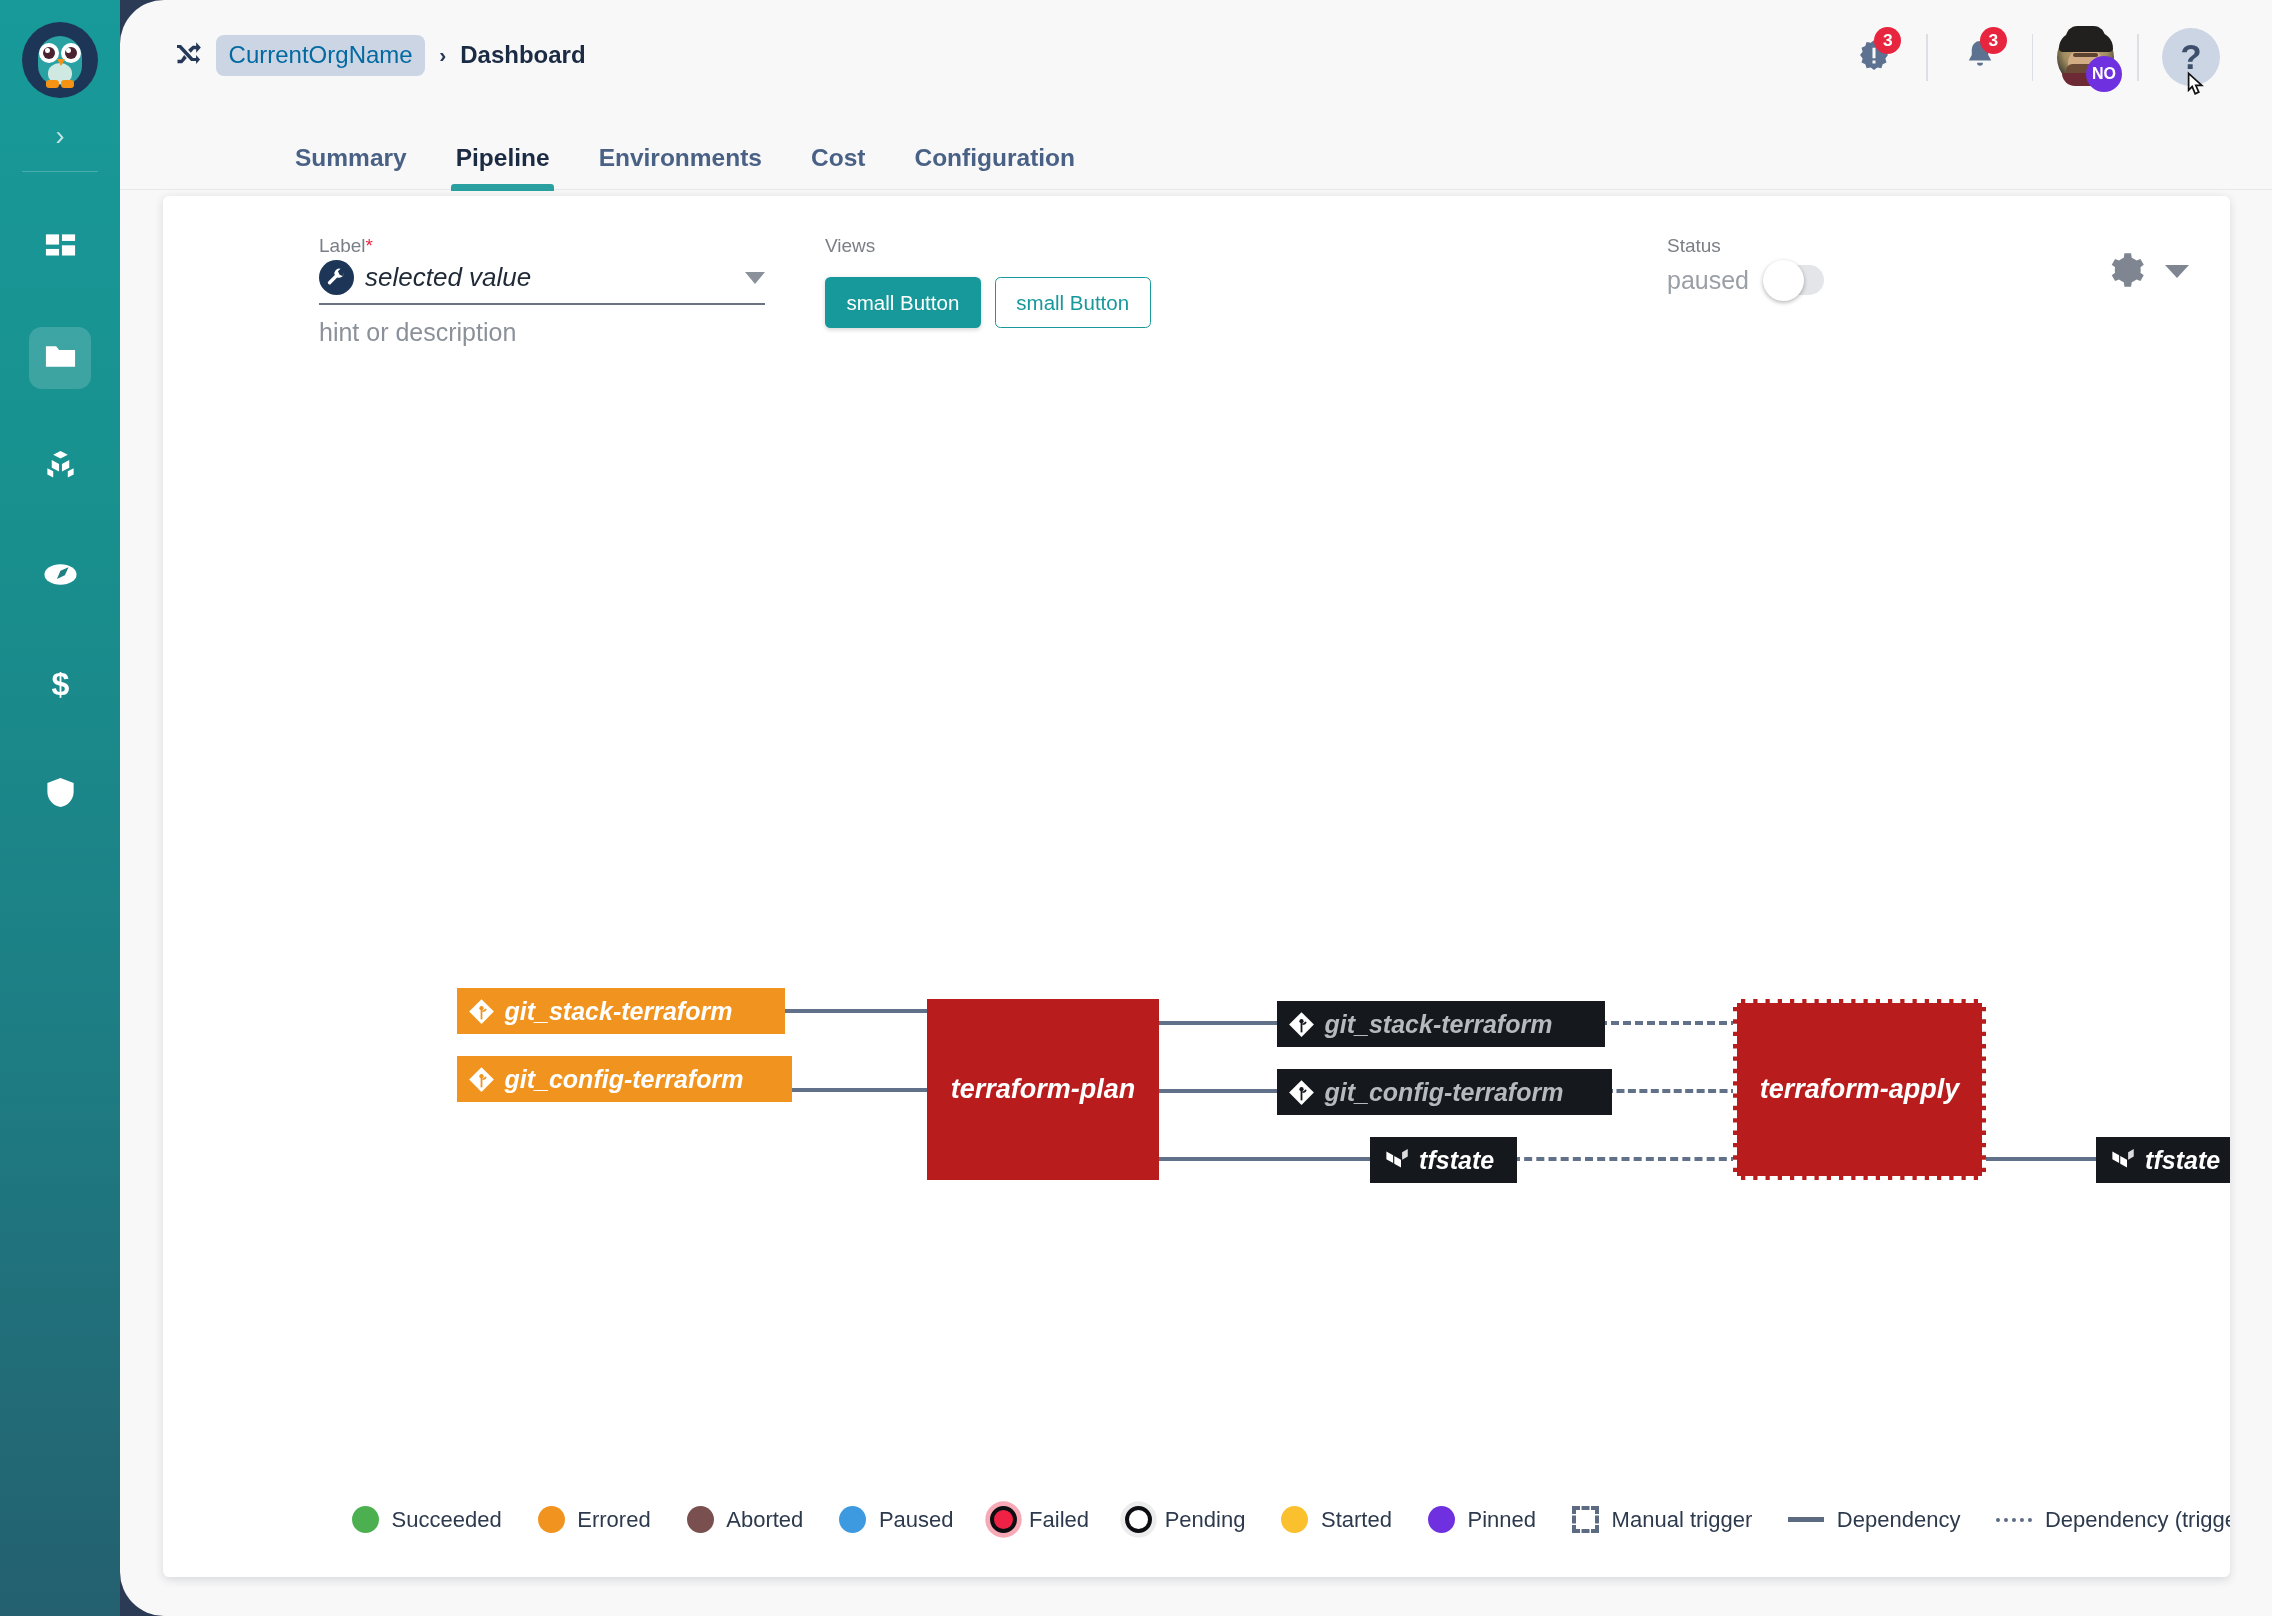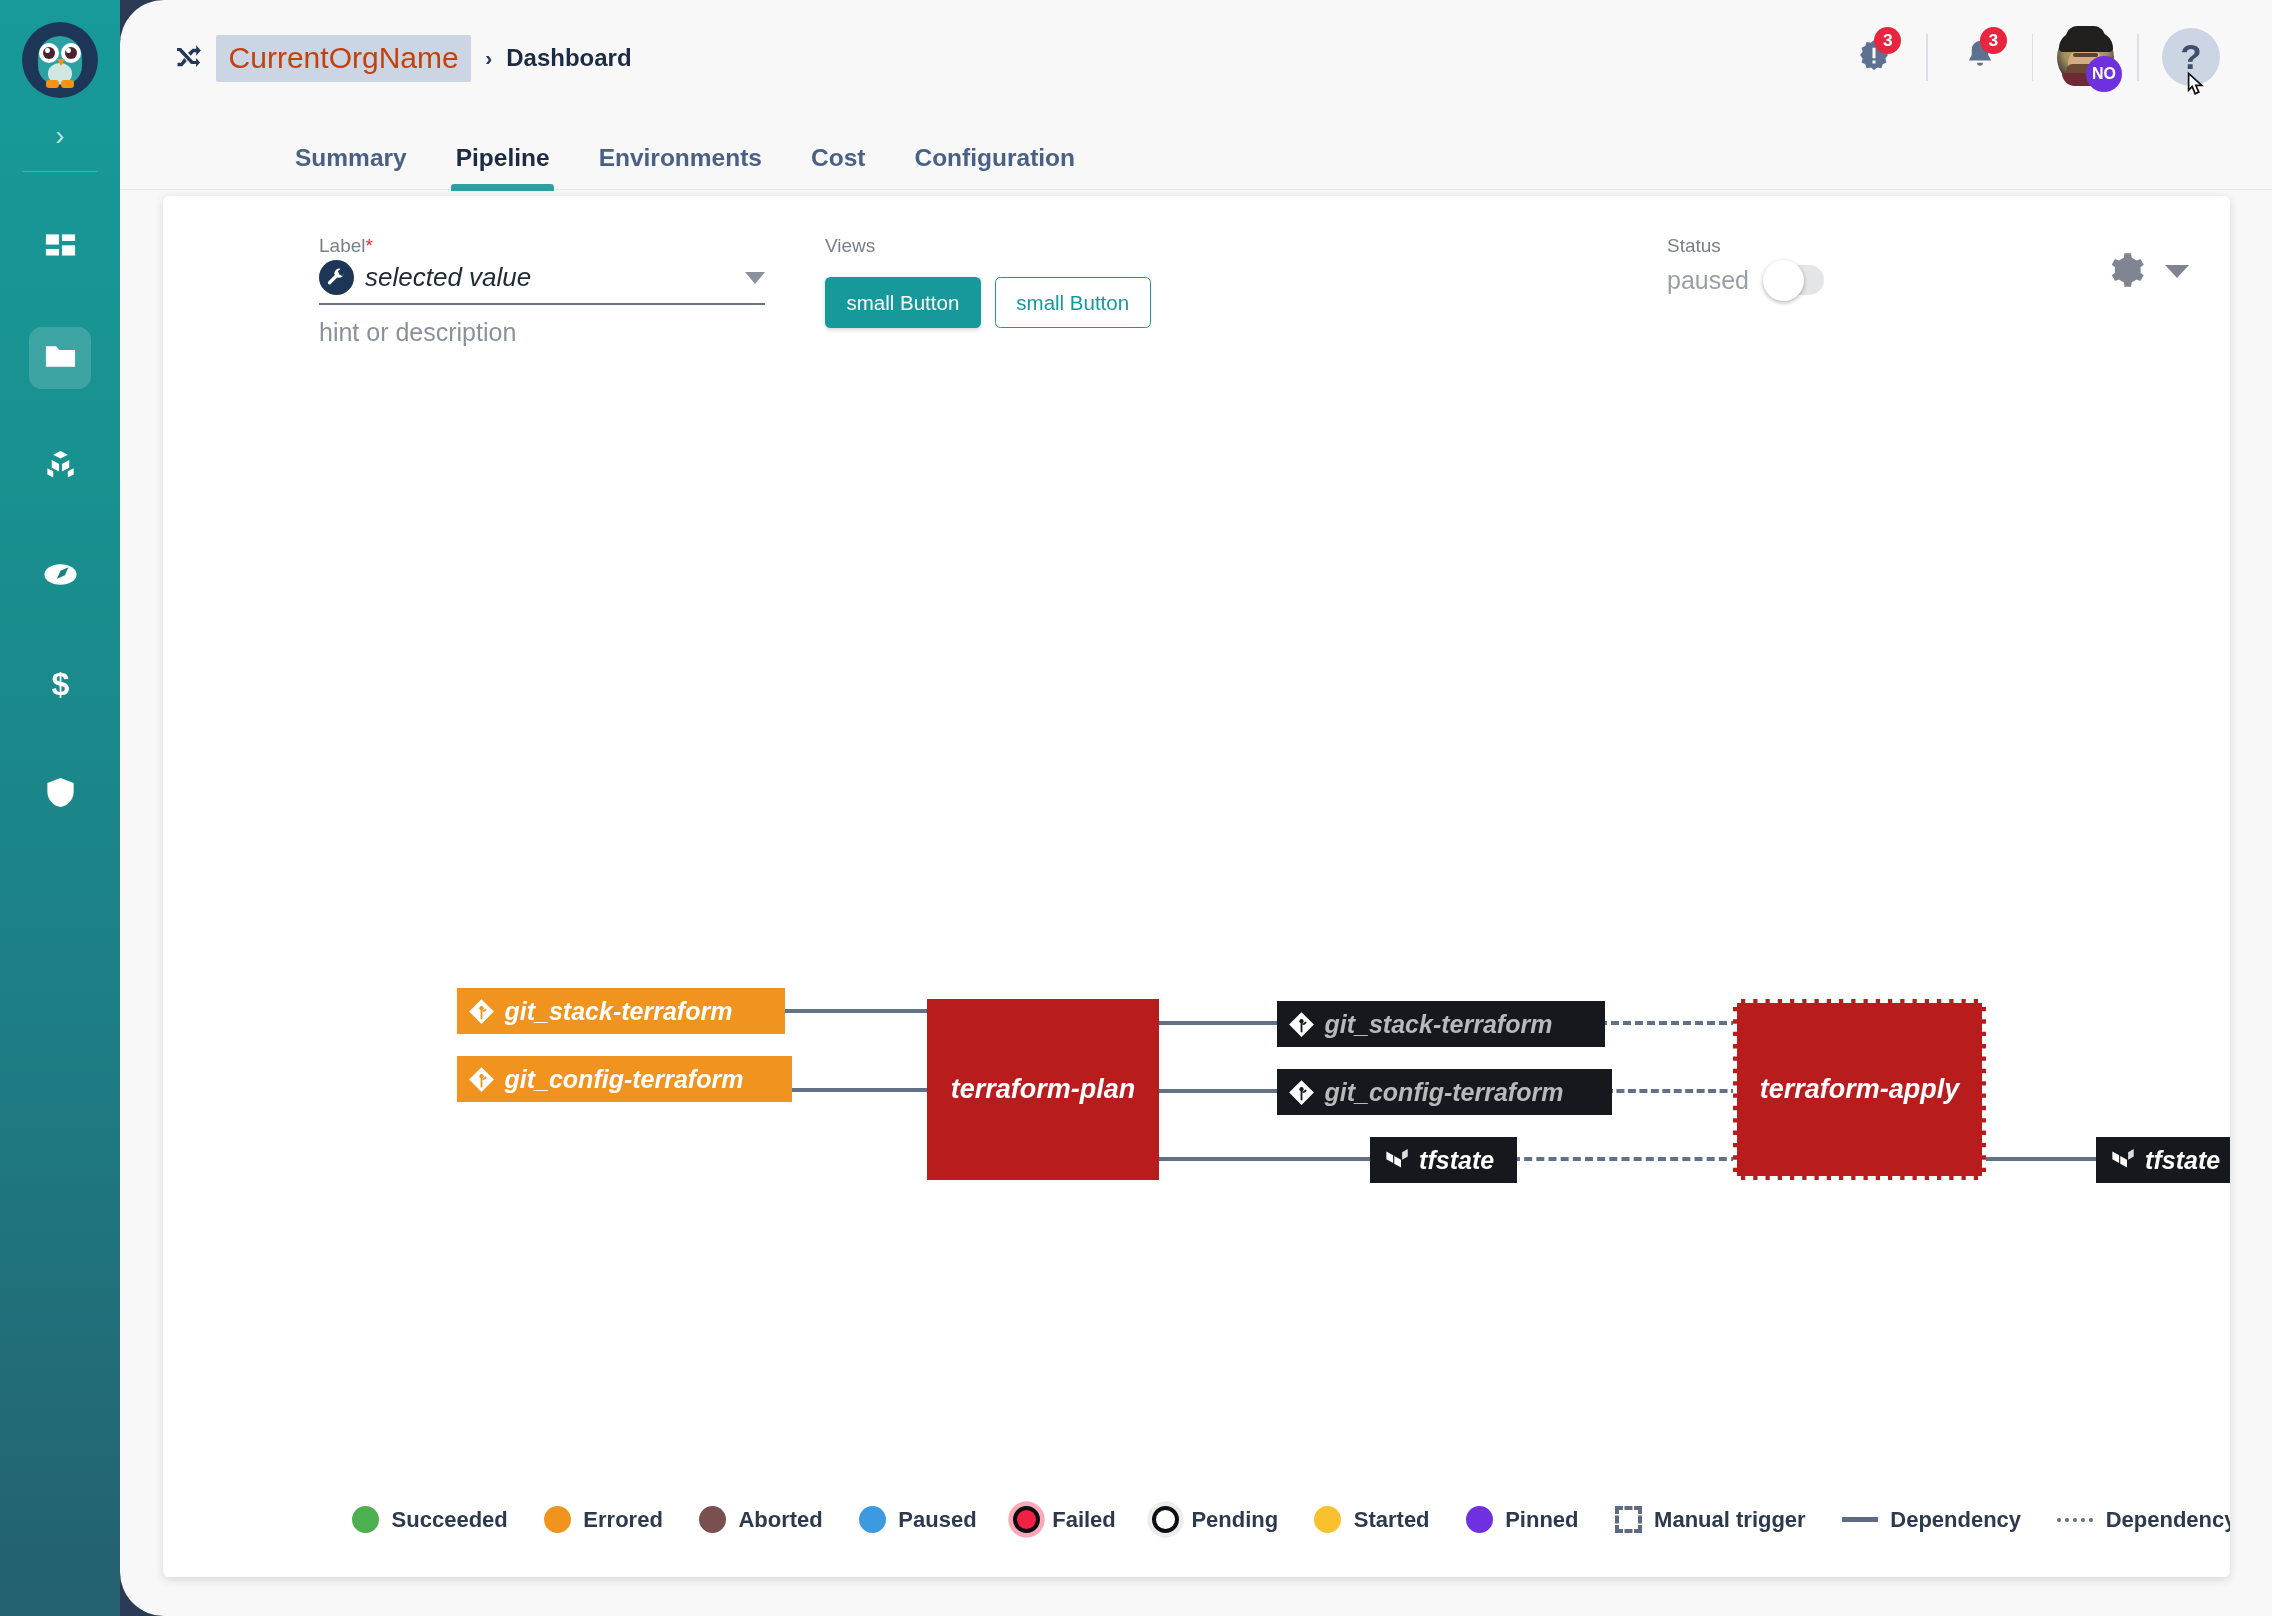--- a/index.html
+++ b/index.html
@@ -53,22 +53,22 @@
   
   .panel {
     position: absolute; left: 120px; top: 0; width: 2153px; height: 1616px;
     background: #f8f8f9; border-top-left-radius: 44px; border-bottom-left-radius: 44px;
   }
 
   
   .topbar { position:absolute; left:0; top:0; width:100%; height:114px; }
   .breadcrumb { position:absolute; left: 54px; top: 35px; display:flex; align-items:center; gap: 14px; }
   .shuffle-icon svg { width: 28px; height:28px; fill:#253858; display:block; }
-  .org-pill { background:#ccd5e4; color:#c2410c; font-size: 30px; padding: 6.3px 12.6px;
-              border-radius: 2px; cursor:pointer; }
+  .org-pill { background:#ccd5e4; color:#0369a1; font-size: 24px; padding: 6.3px 12.6px;
+              border-radius: 8px; cursor:pointer; }
   .crumb-sep { color:#253858; font-size: 21px; font-weight:700; }
   .crumb-cur { color:#1b2b44; font-size: 24px; font-weight: 700; }
 
   .top-actions { position:absolute; right: 44px; top: 20.5px; display:flex; align-items:center; height: 73px; }
   .act { position:relative; width: 76px; height: 73px; display:flex; align-items:center; justify-content:center; cursor:pointer;}
   .act svg { width: 36px; height: 36px; fill:#5d7290; }
   .badge { position:absolute; top: 6.3px; right: 11px; min-width: 27px; height: 27px;
            border-radius: 13.4px; background:#e8253f; color:#fff; font-size: 17.4px; font-weight:700;
            display:flex; align-items:center; justify-content:center; padding: 0 6.3px;}
   .vdiv { width:1.6px; height: 47px; background:#dcdfe4; margin: 0 14px; }
@@ -149,21 +149,21 @@
   .gnode .gicon { display:flex; align-items:center; justify-content:center; }
   .gnode .gicon svg { width: 27px; height:27px; fill:#fff; }
   .dashedbox { border: 4.7px dashed #fff; outline: 0; }
 
   .edge { position:absolute; background:#62718a; height: 4px; z-index: 1; }
   .edge.dotted { background: none; border-top: 4.7px dashed #62718a; height: 0; }
 
   
   .legend { position:absolute; left: 0; bottom: 44px; width: 2067px;
             display:flex; align-items:center; padding-left: 189px; gap: 0; }
-  .leg { display:flex; align-items:center; gap: 12.6px; margin-right: 36px; font-weight: bold; }
+  .leg { display:flex; align-items:center; gap: 12.6px; margin-right: 36px; }
   .leg .dot { width: 27px; height: 27px; border-radius: 50%; }
   .leg .ltext { font-size: 22px; color:#2d3a4d; white-space:nowrap; }
   .leg .ring { border: 4px solid #0c0e12; background:#fff; }
   .leg .ring.failed { border-color:#0c0e12; background:#ef2144; box-shadow: 0 0 0 4.7px #f7aab6; }
   .leg .ring.pending { box-shadow: 0 0 0 4.7px #ececec; }
   .leg .sq { width: 27px; height: 27px; border: 4px dashed #5c6b82; }
   .leg .line-s { width: 36px; height: 4.7px; background:#5c6b82; }
   .leg .line-d { width: 36px; height: 0; border-top: 4.7px dotted #5c6b82; }
 </style>
 </head>

